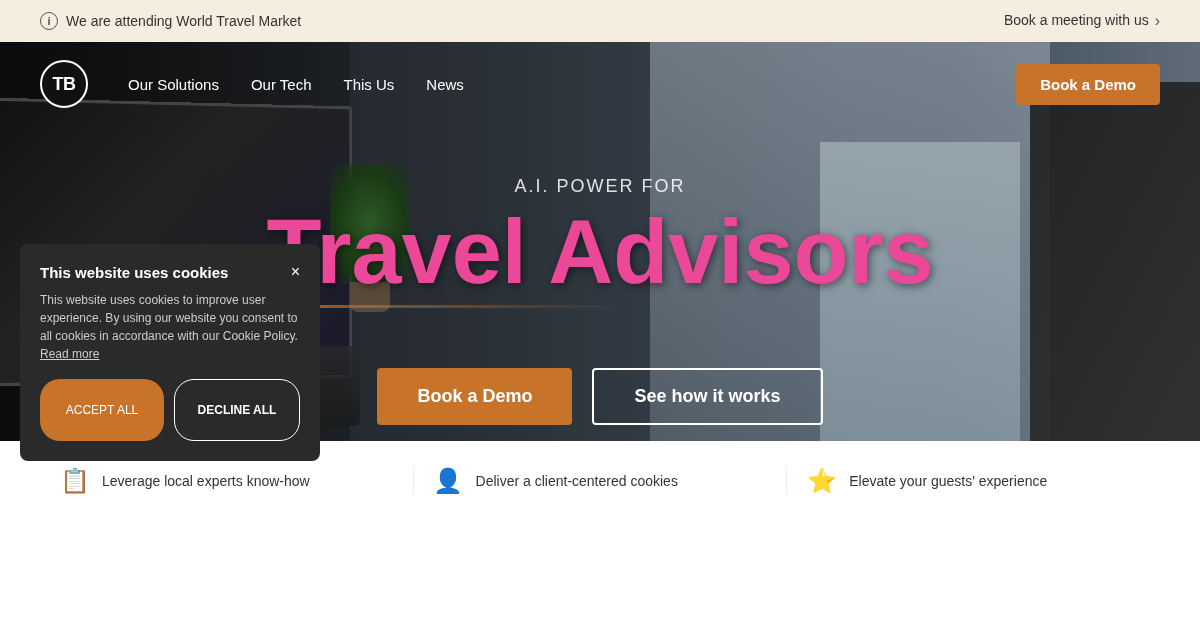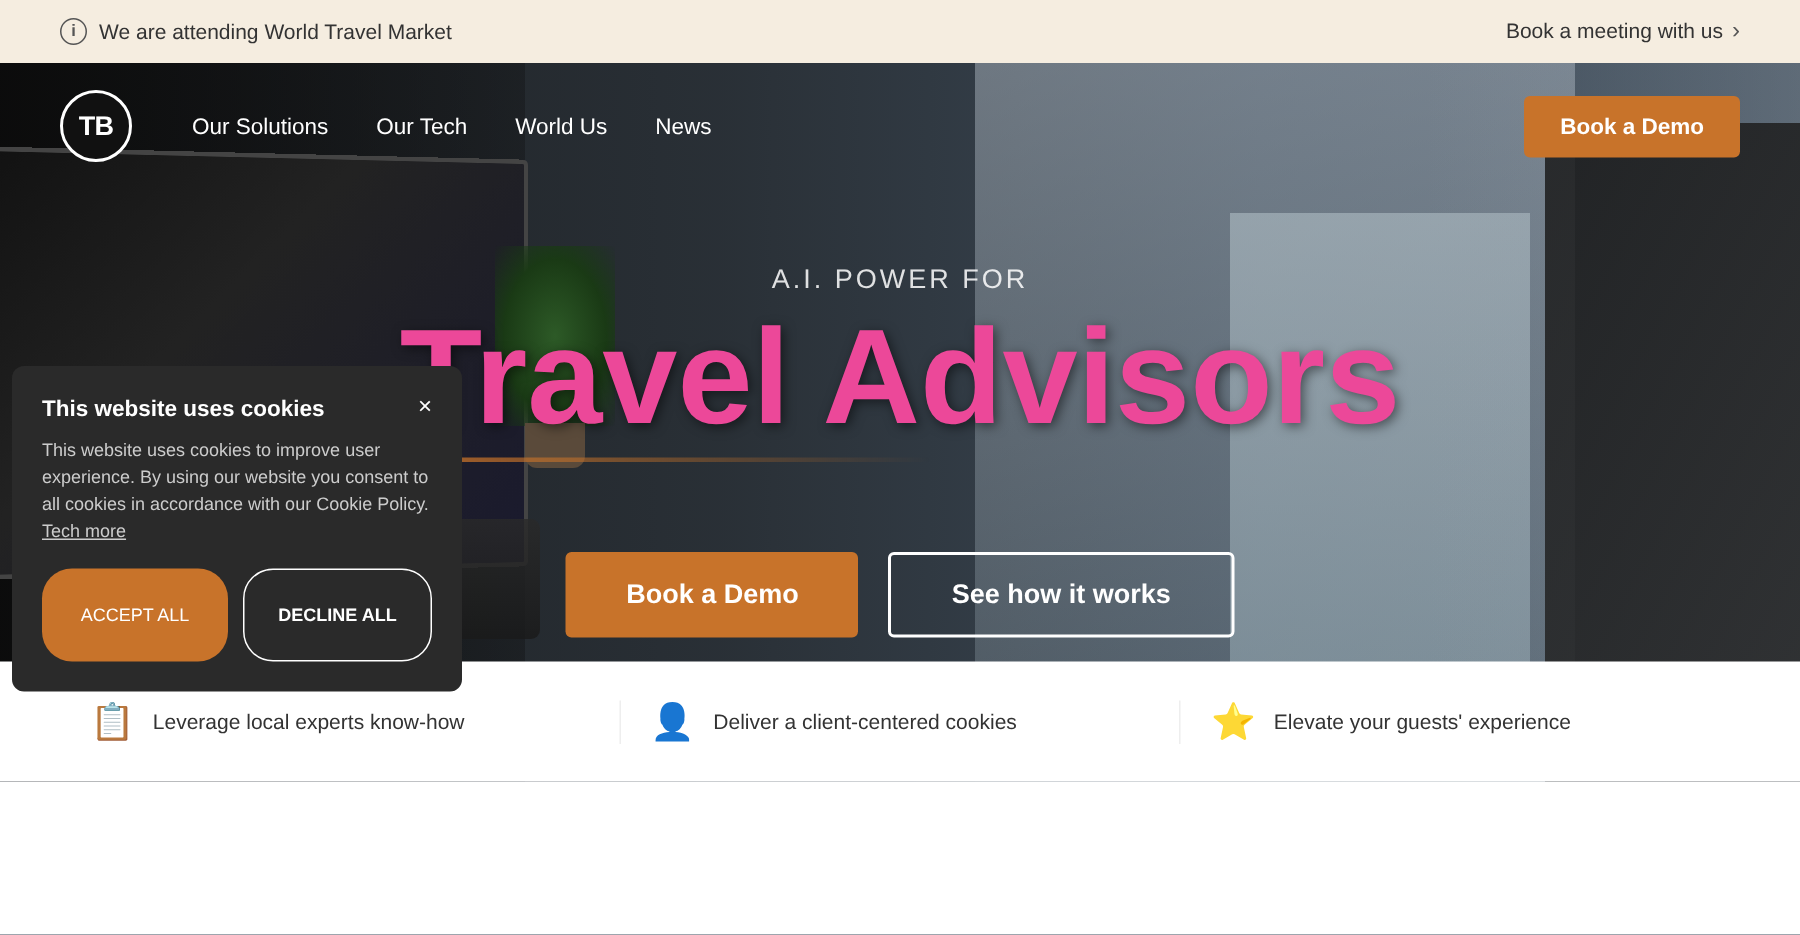--- a/index.html
+++ b/index.html
@@ -217,21 +217,21 @@
       font-size: 14px;
       color: #333;
       font-weight: 500;
       line-height: 1.3;
     }
 
     
     .cookie-banner {
       position: absolute;
       bottom: 60px;
-      left: 8px;
+      left: 20px;
       background: #2a2a2a;
       color: white;
       border-radius: 8px;
       padding: 20px;
       width: 300px;
       z-index: 100;
     }
     .cookie-header {
       display: flex;
       justify-content: space-between;
@@ -433,21 +433,21 @@
   <div class="hero-overlay-left"></div>
   <div class="hero-overlay-right"></div>
 
   <nav class="nav">
     <div class="logo">
       <span class="logo-text">TB</span>
     </div>
     <div class="nav-links">
       <a class="nav-link">Our Solutions</a>
       <a class="nav-link">Our Tech</a>
-      <a class="nav-link">World Us</a>
+      <a class="nav-link">This Us</a>
       <a class="nav-link">News</a>
     </div>
     <button class="nav-cta">Book a Demo</button>
   </nav>
 
   <div class="hero-content">
     <div class="hero-subtitle">A.I. POWER FOR</div>
     <div class="hero-title">Travel Advisors</div>
     <div class="hero-underline"></div>
     <div class="hero-buttons">
@@ -471,21 +471,21 @@
     </div>
   </div>
 
   <div class="cookie-banner">
     <div class="cookie-header">
       <span class="cookie-title">This website uses cookies</span>
       <button class="cookie-close">×</button>
     </div>
     <p class="cookie-text">
       <span>This website uses cookies to improve user experience. By using our website you consent to all cookies in accordance with our Cookie Policy.</span>
-      <span class="read-more">Tech more</span>
+      <span class="read-more">Read more</span>
     </p>
     <div class="cookie-buttons">
       <button class="btn-accept">ACCEPT ALL</button>
       <button class="btn-decline">DECLINE ALL</button>
     </div>
   </div>
 
 </div>
 
 </body></html>

